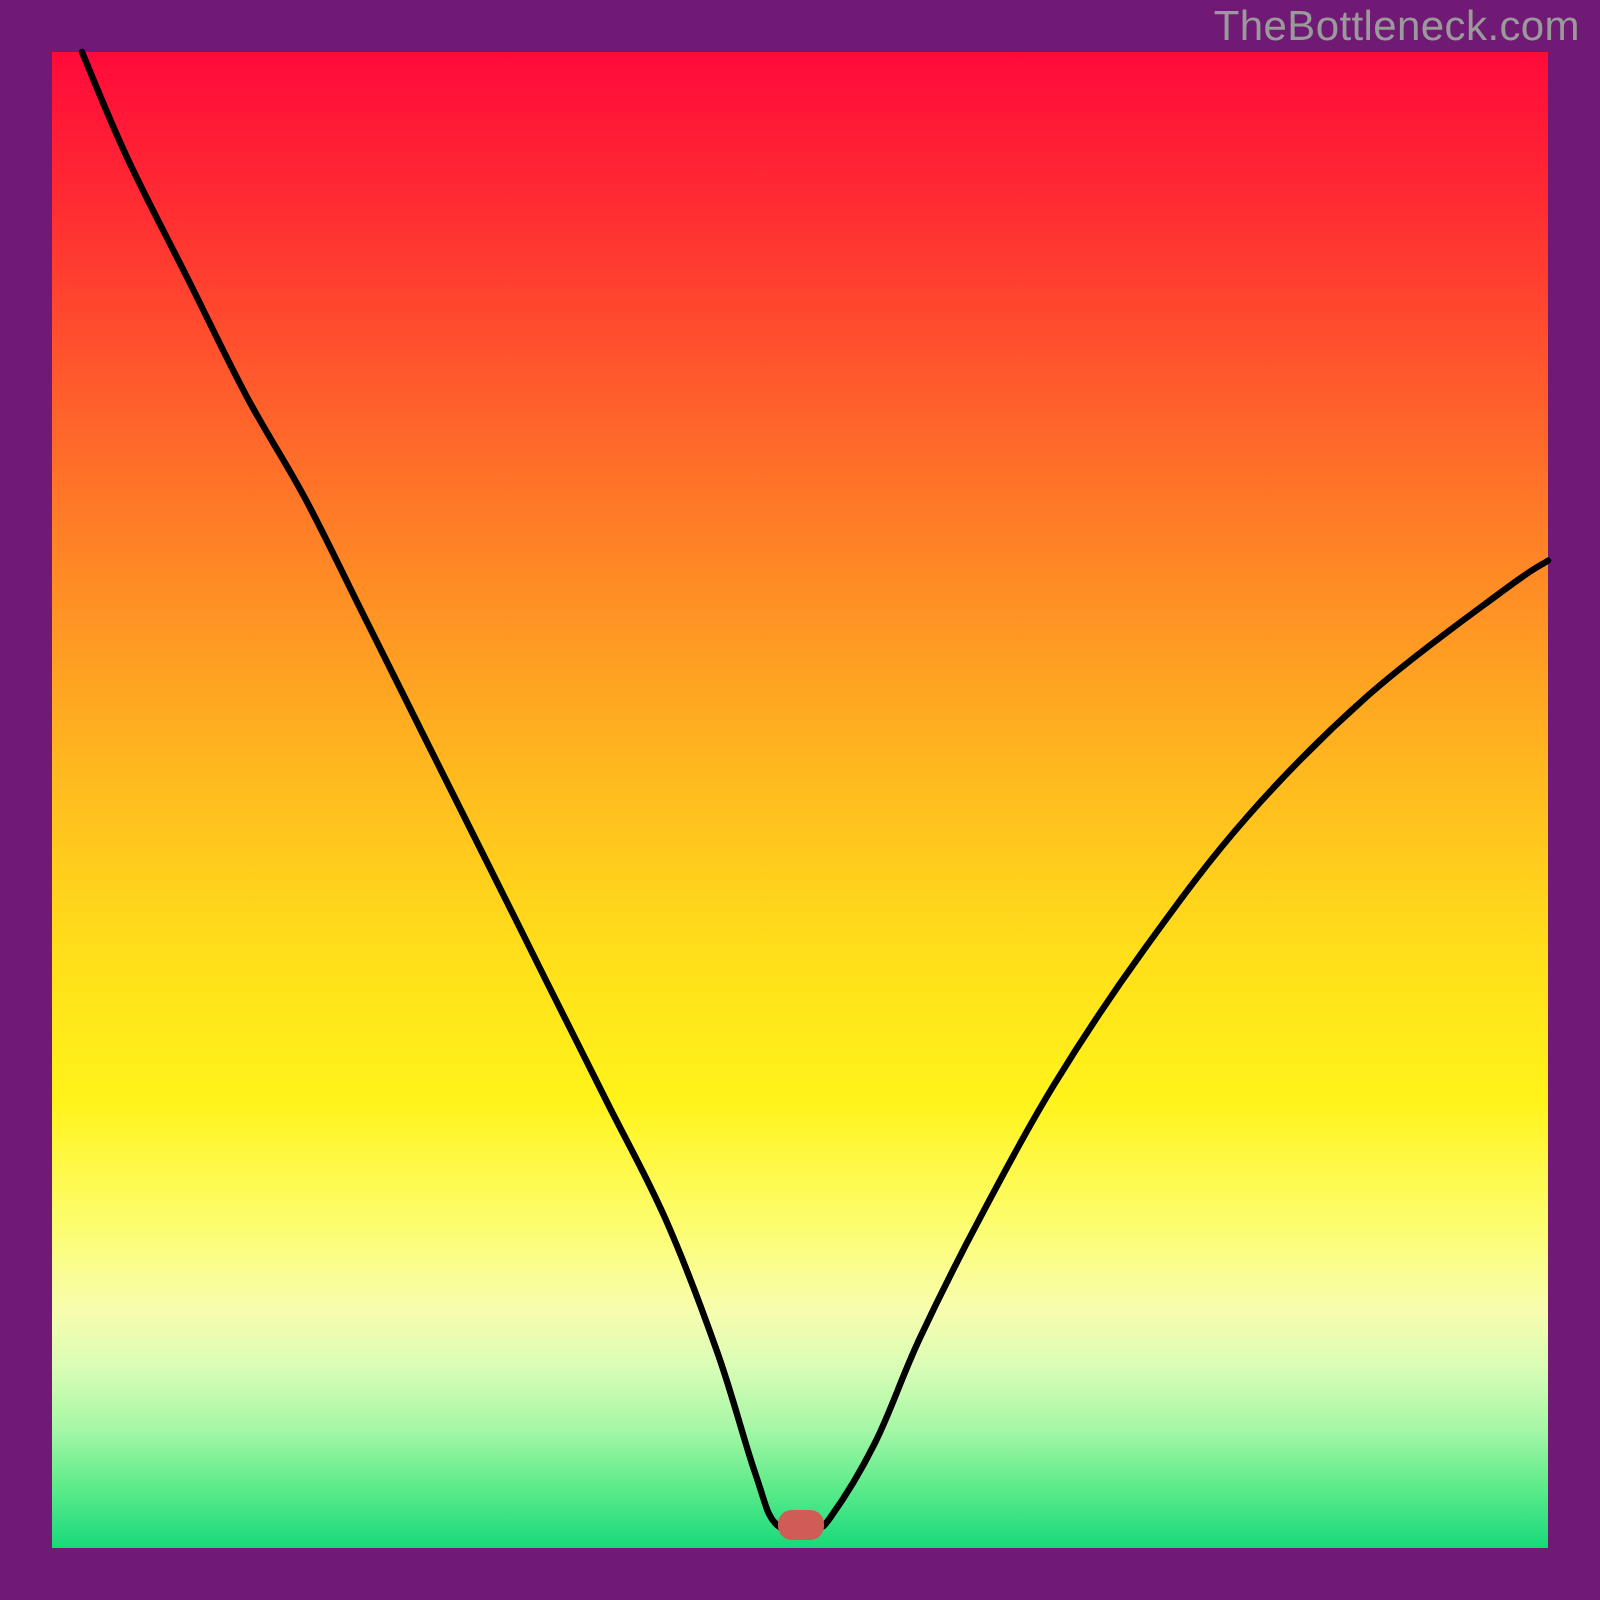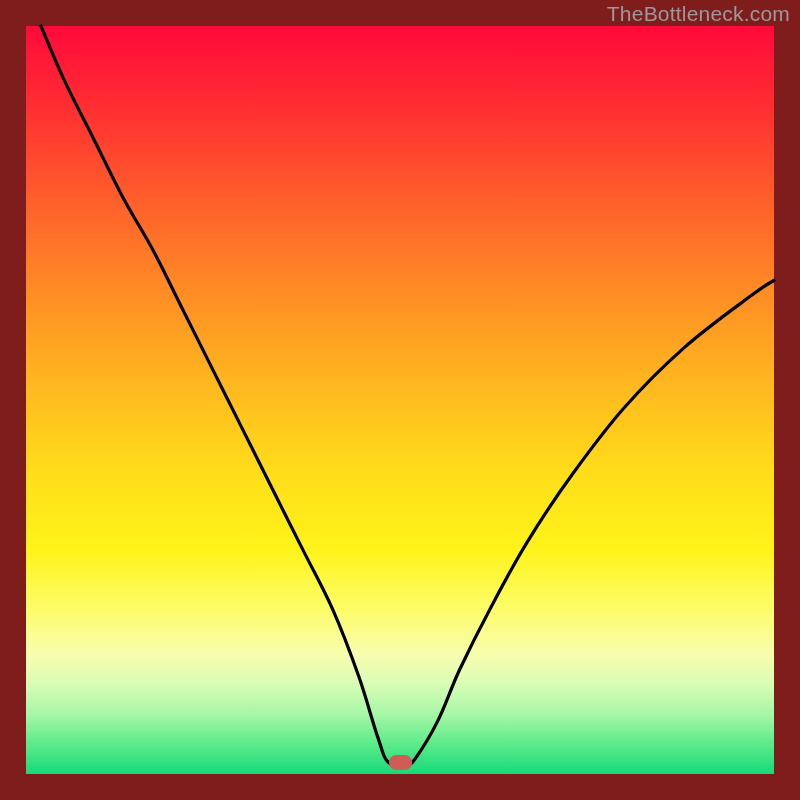--- a/index.html
+++ b/index.html
@@ -8,21 +8,21 @@
     width: 800px;
     height: 800px;
     overflow: hidden;
     background: #000;
     font-family: Arial, Helvetica, sans-serif;
   }
   .frame {
     position: relative;
     width: 800px;
     height: 800px;
-    background: #7f1d1d;
+    background: #701a75;
   }
   .plot-area {
     position: absolute;
     left: 26px;
     top: 26px;
     width: 748px;
     height: 748px;
     
     background: linear-gradient(
       to bottom,

